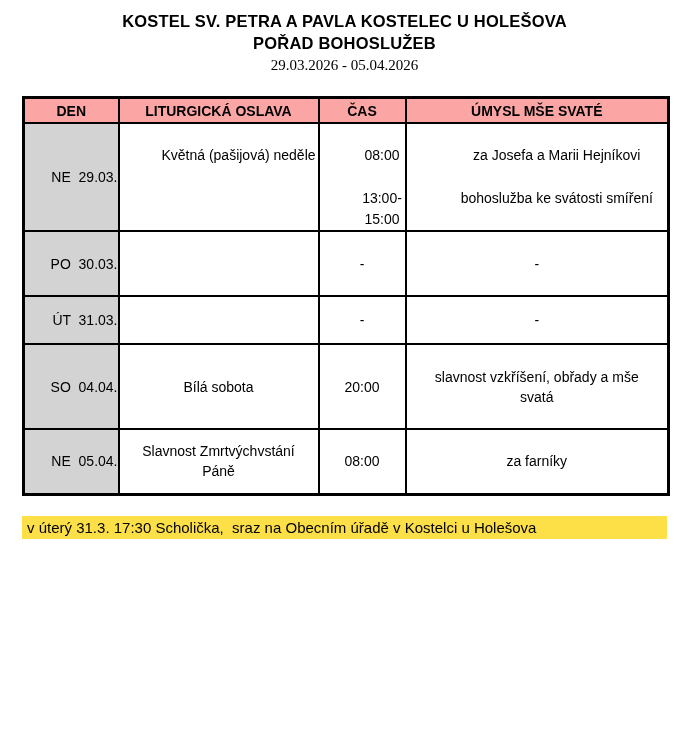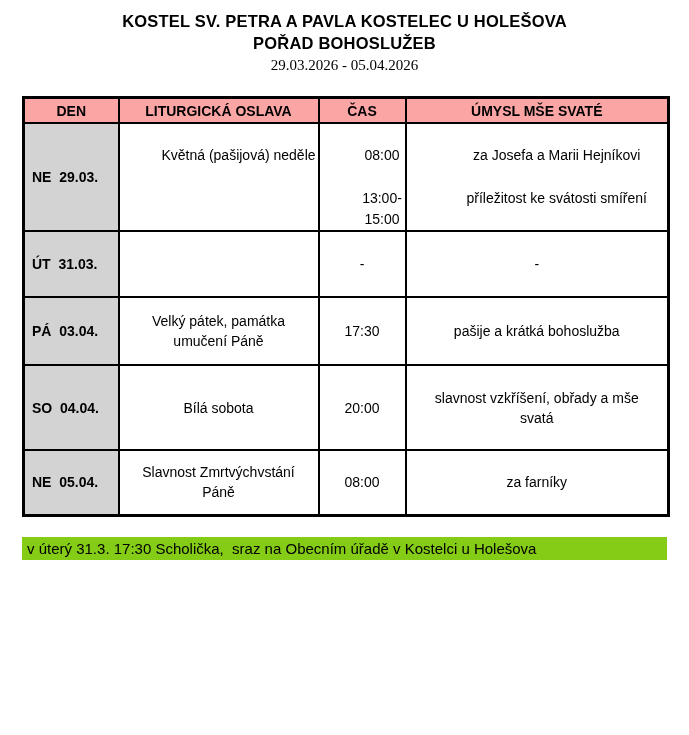--- a/index.html
+++ b/index.html
@@ -50,52 +50,52 @@
     font-weight: bold;
     text-align: center;
   }
   .schedule td {
     text-align: center;
     vertical-align: middle;
     line-height: 20px;
   }
   td.den {
     background: #d3d3d3;
-    font-weight: bold;
-    text-align: left;
+    font-weight: normal;
+    text-align: right;
     padding-left: 7px;
     white-space: pre;
   }
   
   td.top {
     vertical-align: top;
     padding-top: 21px;
     line-height: 21px;
     padding-left: 40px;
   }
   .stack {
     display: flex;
     flex-direction: column;
     gap: 22px;
   }
   tr.r0 { height: 87px; }
   tr.r1 { height: 65px; }
-  tr.r2 { height: 66px; }
+  tr.r2 { height: 48px; }
   tr.r3 { height: 67px; }
   tr.r4 { height: 70px; }
   tr.r5 { height: 68px; }
   tr.r6 { height: 85px; }
   tr.r7 { height: 65px; }
 
   .note-bar {
     margin: 20px 0 0 22px;
     width: 645px;
     height: 23px;
     box-sizing: border-box;
-    background: #84cc16;
+    background: #fde047;
     font-size: 15px;
     line-height: 23px;
     padding-left: 5px;
     white-space: pre;
     overflow: hidden;
   }
 </style>
 </head>
 <body>
 
@@ -128,44 +128,41 @@
         </td>
         <td class="top">
           <div class="stack">
             <div>08:00</div>
             <div>13:00-15:00</div>
           </div>
         </td>
         <td class="top">
           <div class="stack">
             <div>za Josefa a Marii Hejníkovi</div>
-            <div>příležitost ke svátosti smíření</div>
+            <div>bohoslužba ke svátosti smíření</div>
           </div>
         </td>
       </tr>
 
+      <tr class="r1">
+        <td class="den">PO  30.03.</td>
+        <td></td>
+        <td>-</td>
+        <td>-</td>
+      </tr>
 
       <tr class="r2">
         <td class="den">ÚT  31.03.</td>
         <td></td>
         <td>-</td>
         <td>-</td>
       </tr>
 
 
 
-      <tr class="r5">
-        <td class="den">PÁ  03.04.</td>
-        <td>
-          <div>Velký pátek, památka</div>
-          <div>umučení Páně</div>
-        </td>
-        <td>17:30</td>
-        <td>pašije a krátká bohoslužba</td>
-      </tr>
 
       <tr class="r6">
         <td class="den">SO  04.04.</td>
         <td>Bílá sobota</td>
         <td>20:00</td>
         <td>
           <div>slavnost vzkříšení, obřady a mše</div>
           <div>svatá</div>
         </td>
       </tr>

